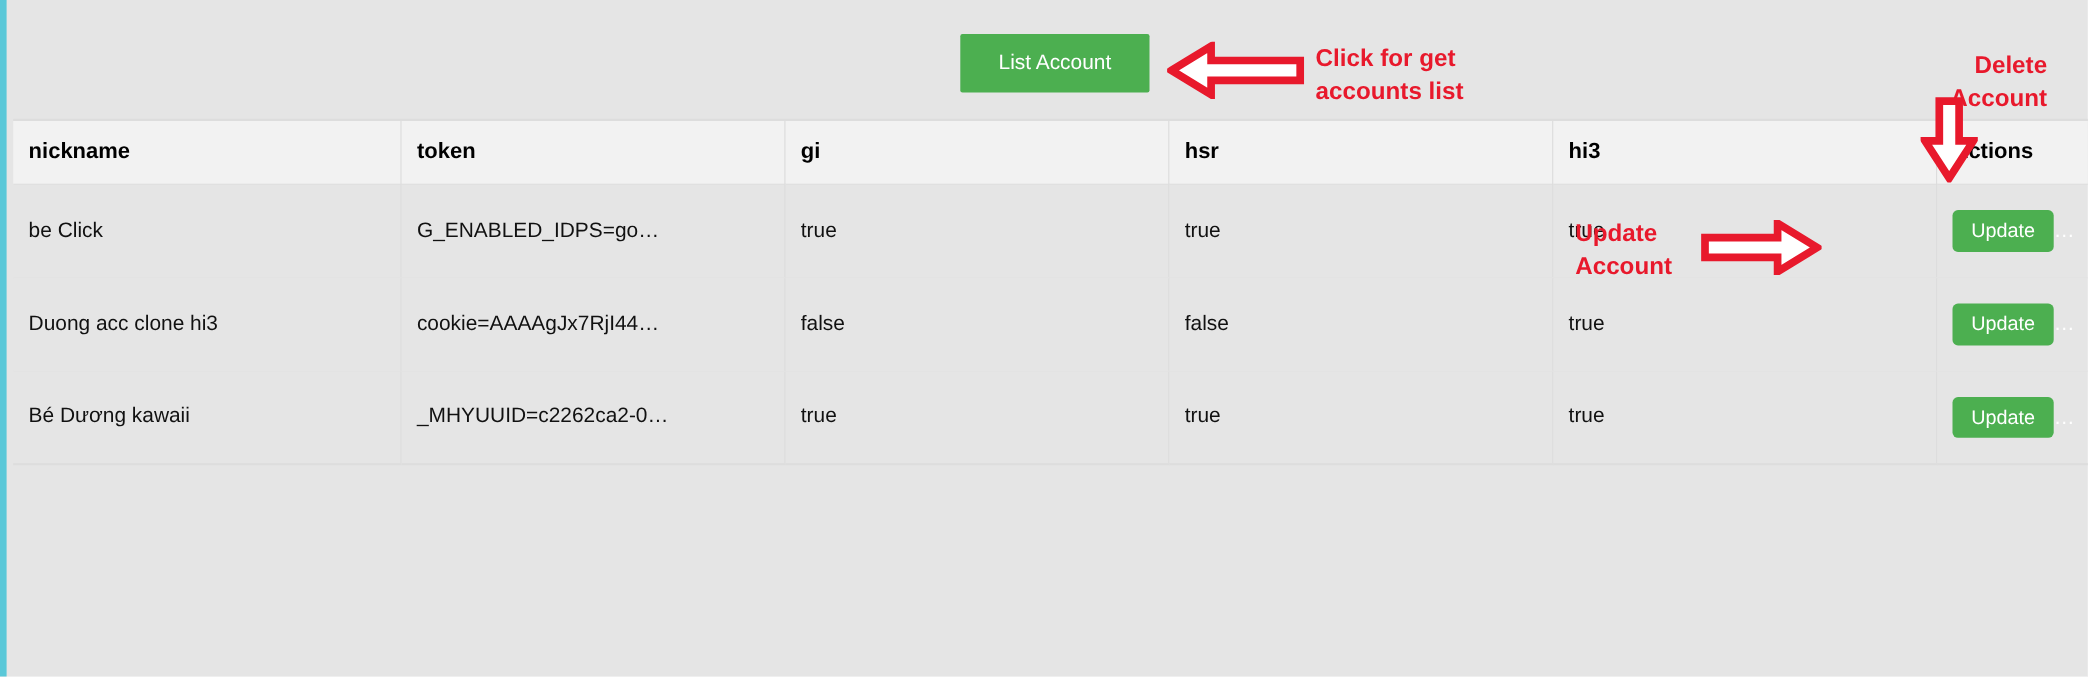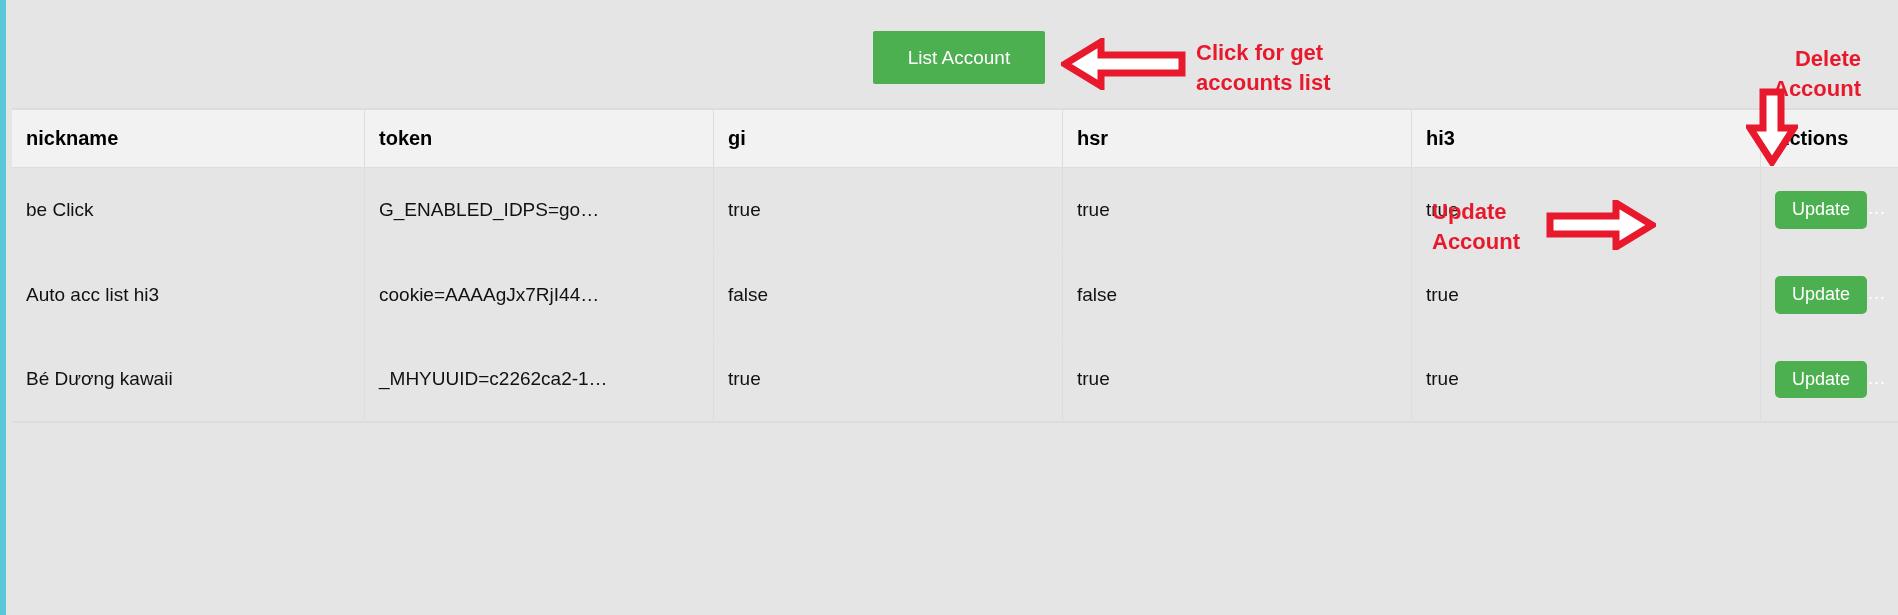--- a/index.html
+++ b/index.html
@@ -173,34 +173,34 @@
           <td>true</td>
           <td>true</td>
           <td>true</td>
           <td class="cell-actions">
             <button class="btn-update">Update</button>
             <button class="btn-delete">Delete</button>
           </td>
         </tr>
 
         <tr>
-          <td>Auto acc list hi3</td>
+          <td>Duong acc clone hi3</td>
           <td>cookie=AAAAgJx7RjI44…</td>
           <td>false</td>
           <td>false</td>
           <td>true</td>
           <td class="cell-actions">
             <button class="btn-update">Update</button>
             <button class="btn-delete">Delete</button>
           </td>
         </tr>
 
         <tr>
           <td>Bé Dương kawaii</td>
-          <td>_MHYUUID=c2262ca2-1…</td>
+          <td>_MHYUUID=c2262ca2-0…</td>
           <td>true</td>
           <td>true</td>
           <td>true</td>
           <td class="cell-actions">
             <button class="btn-update">Update</button>
             <button class="btn-delete">Delete</button>
           </td>
         </tr>
 
       </tbody>

